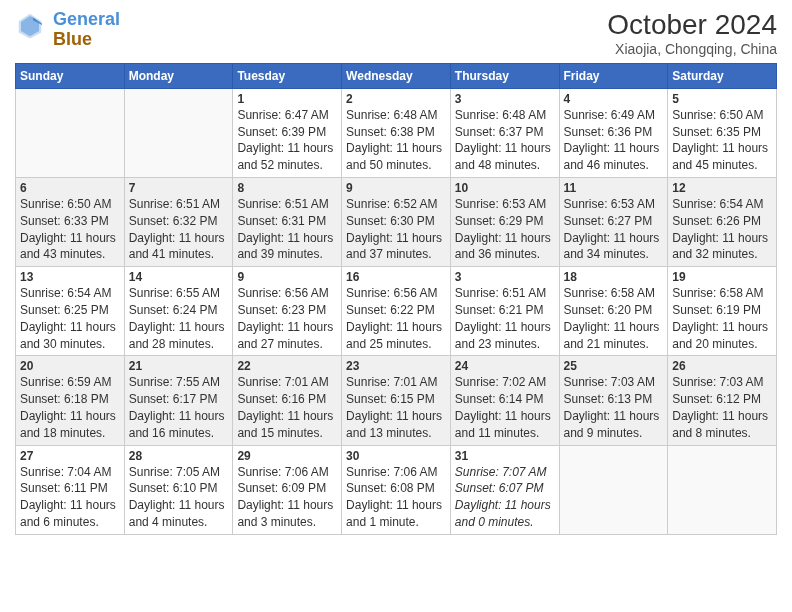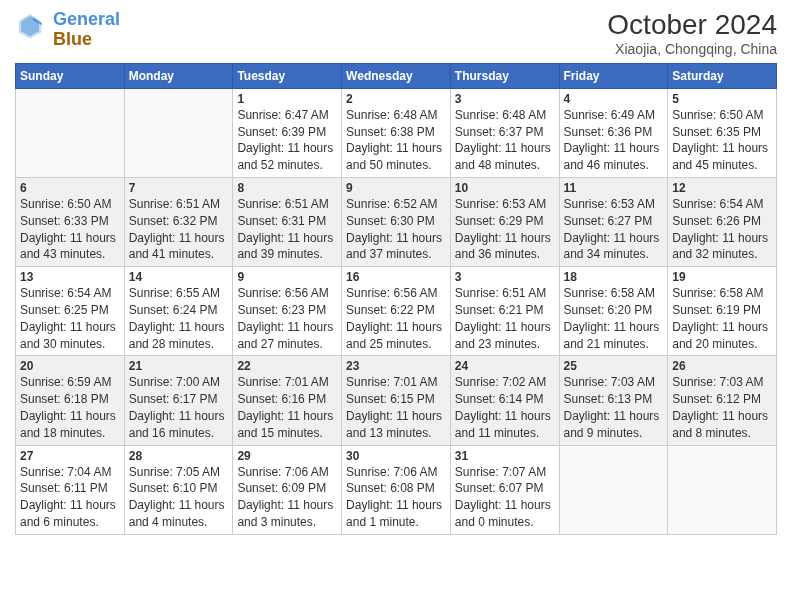--- a/index.html
+++ b/index.html
@@ -262,21 +262,21 @@
         </tr>
         <tr>
           <td>
             <span class="day-num">20</span>
             <div class="day-info" style="white-space: pre-line;">Sunrise: 6:59 AM
 Sunset: 6:18 PM
 Daylight: 11 hours and 18 minutes.</div>
           </td>
           <td>
             <span class="day-num">21</span>
-            <div class="day-info" style="white-space: pre-line;">Sunrise: 7:00 AM
+            <div class="day-info" style="white-space: pre-line;">Sunrise: 7:55 AM
 Sunset: 6:17 PM
 Daylight: 11 hours and 16 minutes.</div>
           </td>
           <td>
             <span class="day-num">22</span>
             <div class="day-info" style="white-space: pre-line;">Sunrise: 7:01 AM
 Sunset: 6:16 PM
 Daylight: 11 hours and 15 minutes.</div>
           </td>
           <td>
@@ -324,21 +324,21 @@
 Daylight: 11 hours and 3 minutes.</div>
           </td>
           <td>
             <span class="day-num">30</span>
             <div class="day-info" style="white-space: pre-line;">Sunrise: 7:06 AM
 Sunset: 6:08 PM
 Daylight: 11 hours and 1 minute.</div>
           </td>
           <td>
             <span class="day-num">31</span>
-            <div class="day-info" style="white-space: pre-line;">Sunrise: 7:07 AM
+            <div class="day-info" style="white-space: pre-line; font-style: italic;">Sunrise: 7:07 AM
 Sunset: 6:07 PM
 Daylight: 11 hours and 0 minutes.</div>
           </td>
           <td class="empty-cell"></td>
           <td class="empty-cell"></td>
         </tr>
       </tbody>
   </table>
 </div>
 

